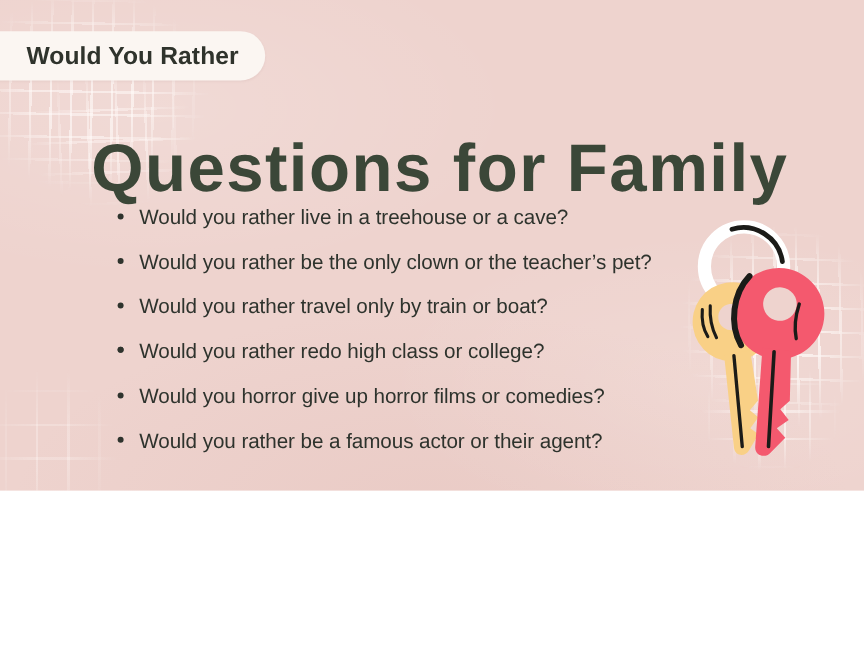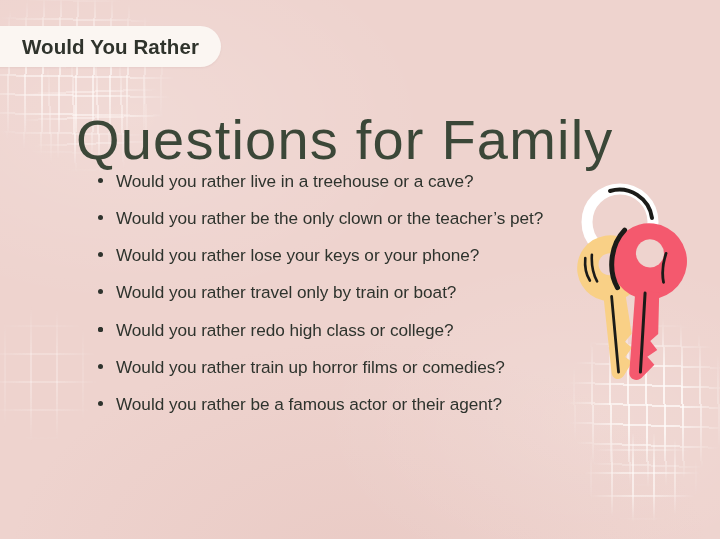--- a/index.html
+++ b/index.html
@@ -3,21 +3,21 @@
 <meta charset="utf-8">
 <style>
   html, body {
     margin: 0;
     padding: 0;
     background: #ffffff;
   }
   #slide {
     position: relative;
     width: 720px;
-    height: 539px;
+    height: 409px;
     overflow: hidden;
     background: #eed3ce;
     font-family: "Liberation Sans", sans-serif;
   }
 
   
   .tex {
     position: absolute;
     pointer-events: none;
   }
@@ -132,21 +132,21 @@
     white-space: nowrap;
   }
 
   
   .title {
     position: absolute;
     left: 76px;
     top: 74px;
     font-size: 56px;
     line-height: 1;
-    font-weight: 400;
+    font-weight: 700;
     letter-spacing: 1.2px;
     color: #3b4738;
     white-space: nowrap;
   }
 
   
   .qlist {
     position: absolute;
     left: 96px;
     top: 171px;
@@ -207,36 +207,32 @@
     <li class="qitem">
       <span class="dot"></span>
       <span>Would you rather live in a treehouse or a cave?</span>
     </li>
     <li class="qitem">
       <span class="dot"></span>
       <span>Would you rather be the only clown or the teacher’s pet?</span>
     </li>
     <li class="qitem">
       <span class="dot"></span>
-      <span>Would you rather lose your keys or your phone?</span>
-    </li>
-    <li class="qitem">
-      <span class="dot"></span>
       <span>Would you rather travel only by train or boat?</span>
     </li>
     <li class="qitem">
       <span class="dot"></span>
     </li>
     <li class="qitem">
       <span class="dot"></span>
       <span>Would you rather redo high class or college?</span>
     </li>
     <li class="qitem">
       <span class="dot"></span>
-      <span>Would you rather train up horror films or comedies?</span>
+      <span>Would you horror give up horror films or comedies?</span>
     </li>
     <li class="qitem">
       <span class="dot"></span>
       <span>Would you rather be a famous actor or their agent?</span>
     </li>
   </ul>
 
   <div class="keys">
     <svg viewBox="0 0 160 225" xmlns="http://www.w3.org/2000/svg">
 

